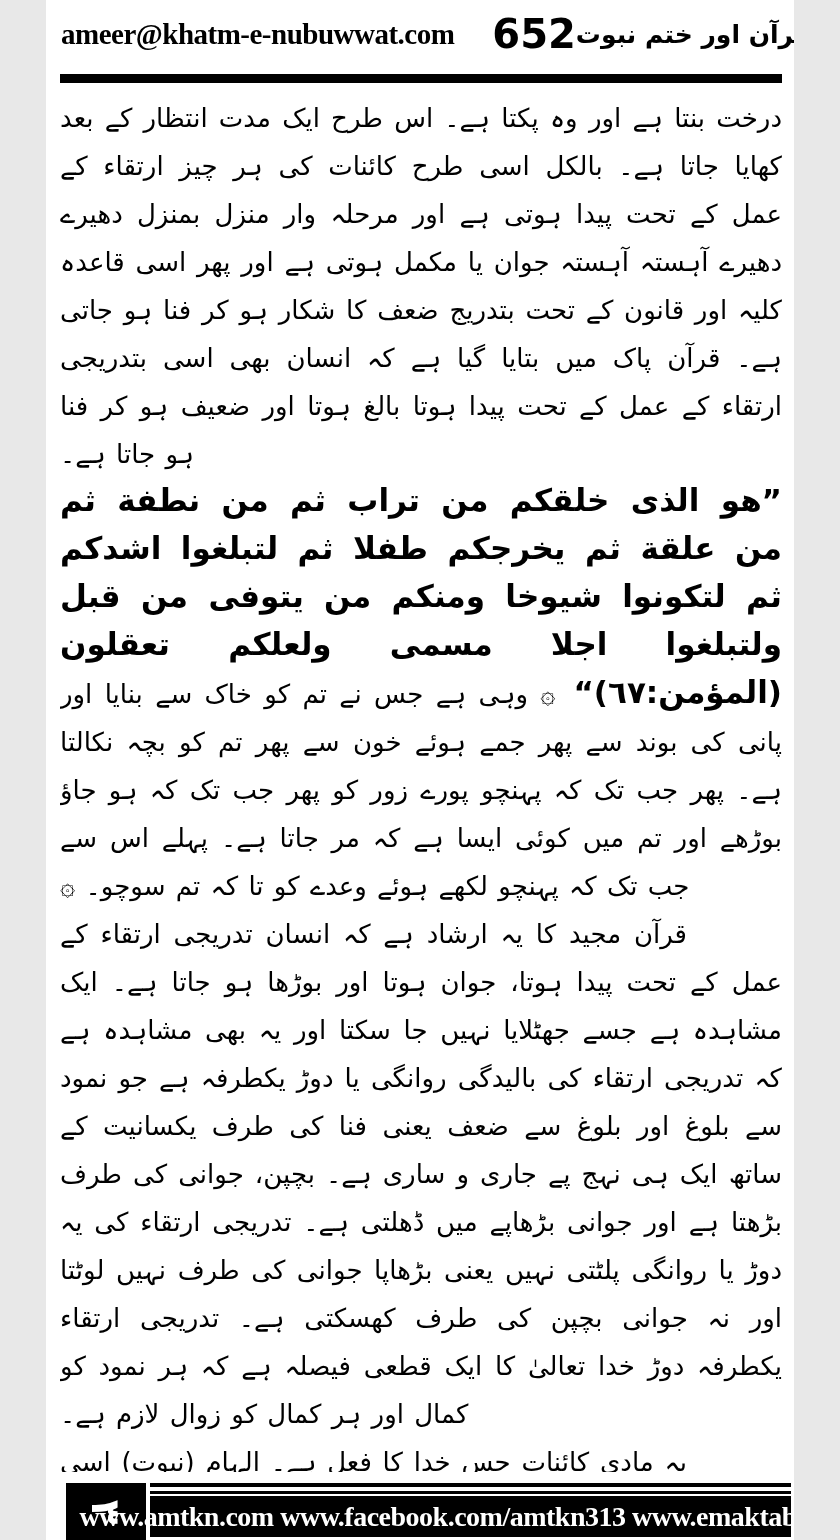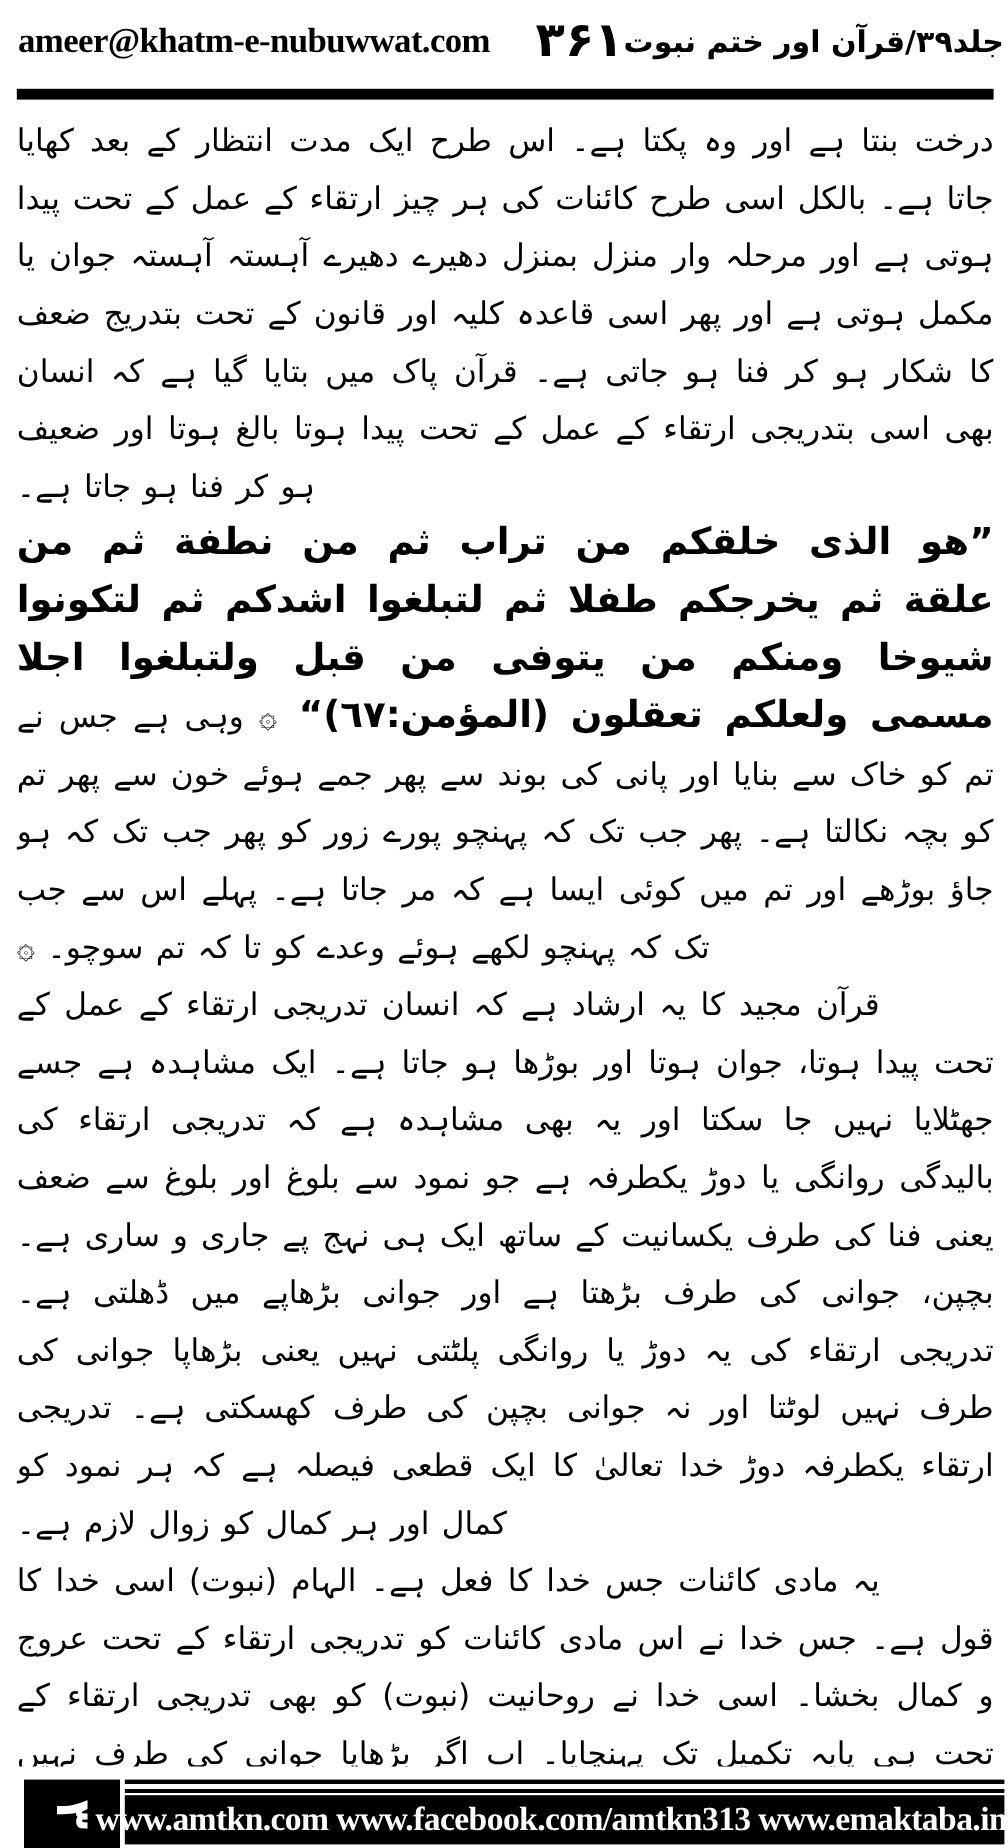--- a/index.html
+++ b/index.html
@@ -1,18 +1,18 @@
 <!DOCTYPE html>
 <html lang="ur"><head>
 <meta charset="utf-8">
 <style>
   html, body { margin: 0; padding: 0; background: #e8e8e8; }
   .page {
     position: relative;
-    width: 840px;
+    width: 748px;
     height: 1540px;
     margin: 0 auto;
     background: #ffffff;
     overflow: hidden;
     font-family: "DejaVu Sans", sans-serif;
     color: #000000;
   }
 
   
   .header {
@@ -121,21 +121,21 @@
     white-space: nowrap;
   }
 </style>
 </head>
 <body>
 
 <div class="page">
 
   <div class="header">
     <span class="email">ameer@khatm-e-nubuwwat.com</span>
-    <span class="pagenum">۳۶۱</span>
+    <span class="pagenum">652</span>
     <span class="title" dir="rtl">احتساب جلد۳۹/قرآن اور ختم نبوت</span>
   </div>
 
   <div class="head-rule"></div>
 
   <div class="bodytext">
     <p>درخت بنتا ہے اور وہ پکتا ہے۔ اس طرح ایک مدت انتظار کے بعد کھایا جاتا ہے۔ بالکل اسی طرح کائنات کی ہر چیز ارتقاء کے عمل کے تحت پیدا ہوتی ہے اور مرحلہ وار منزل بمنزل دھیرے دھیرے آہستہ آہستہ جوان یا مکمل ہوتی ہے اور پھر اسی قاعدہ کلیہ اور قانون کے تحت بتدریج ضعف کا شکار ہو کر فنا ہو جاتی ہے۔ قرآن پاک میں بتایا گیا ہے کہ انسان بھی اسی بتدریجی ارتقاء کے عمل کے تحت پیدا ہوتا بالغ ہوتا اور ضعیف ہو کر فنا ہو جاتا ہے۔</p>
     <p><span class="arabic">”هو الذى خلقكم من تراب ثم من نطفة ثم من علقة ثم يخرجكم طفلا ثم لتبلغوا اشدكم ثم لتكونوا شيوخا ومنكم من يتوفى من قبل ولتبلغوا اجلا مسمى ولعلكم تعقلون (المؤمن:٦٧)“ </span><span>۞ وہی ہے جس نے تم کو خاک سے بنایا اور پانی کی بوند سے پھر جمے ہوئے خون سے پھر تم کو بچہ نکالتا ہے۔ پھر جب تک کہ پہنچو پورے زور کو پھر جب تک کہ ہو جاؤ بوڑھے اور تم میں کوئی ایسا ہے کہ مر جاتا ہے۔ پہلے اس سے جب تک کہ پہنچو لکھے ہوئے وعدے کو تا کہ تم سوچو۔ ۞</span></p>
     <p class="indent">قرآن مجید کا یہ ارشاد ہے کہ انسان تدریجی ارتقاء کے عمل کے تحت پیدا ہوتا، جوان ہوتا اور بوڑھا ہو جاتا ہے۔ ایک مشاہدہ ہے جسے جھٹلایا نہیں جا سکتا اور یہ بھی مشاہدہ ہے کہ تدریجی ارتقاء کی بالیدگی روانگی یا دوڑ یکطرفہ ہے جو نمود سے بلوغ اور بلوغ سے ضعف یعنی فنا کی طرف یکسانیت کے ساتھ ایک ہی نہج پے جاری و ساری ہے۔ بچپن، جوانی کی طرف بڑھتا ہے اور جوانی بڑھاپے میں ڈھلتی ہے۔ تدریجی ارتقاء کی یہ دوڑ یا روانگی پلٹتی نہیں یعنی بڑھاپا جوانی کی طرف نہیں لوٹتا اور نہ جوانی بچپن کی طرف کھسکتی ہے۔ تدریجی ارتقاء یکطرفہ دوڑ خدا تعالیٰ کا ایک قطعی فیصلہ ہے کہ ہر نمود کو کمال اور ہر کمال کو زوال لازم ہے۔</p>
     <p class="indent">یہ مادی کائنات جس خدا کا فعل ہے۔ الہام (نبوت) اسی خدا کا قول ہے۔ جس خدا نے اس مادی کائنات کو تدریجی ارتقاء کے تحت عروج و کمال بخشا۔ اسی خدا نے روحانیت (نبوت) کو بھی تدریجی ارتقاء کے تحت ہی پایہ تکمیل تک پہنچایا۔ اب اگر بڑھاپا جوانی کی طرف نہیں پلٹ سکتا تو پھر تکمیل دین اور ختم نبوت کے بعد نبی کیسے آ سکتا ہے۔ اس صورت میں اجرائے نبوت کا دعویٰ بڑھاپے کو جوانی میں تبدیل کرنے کا ناقابل یقین بلکہ مضحکہ خیز دعویٰ ہے۔</p>

